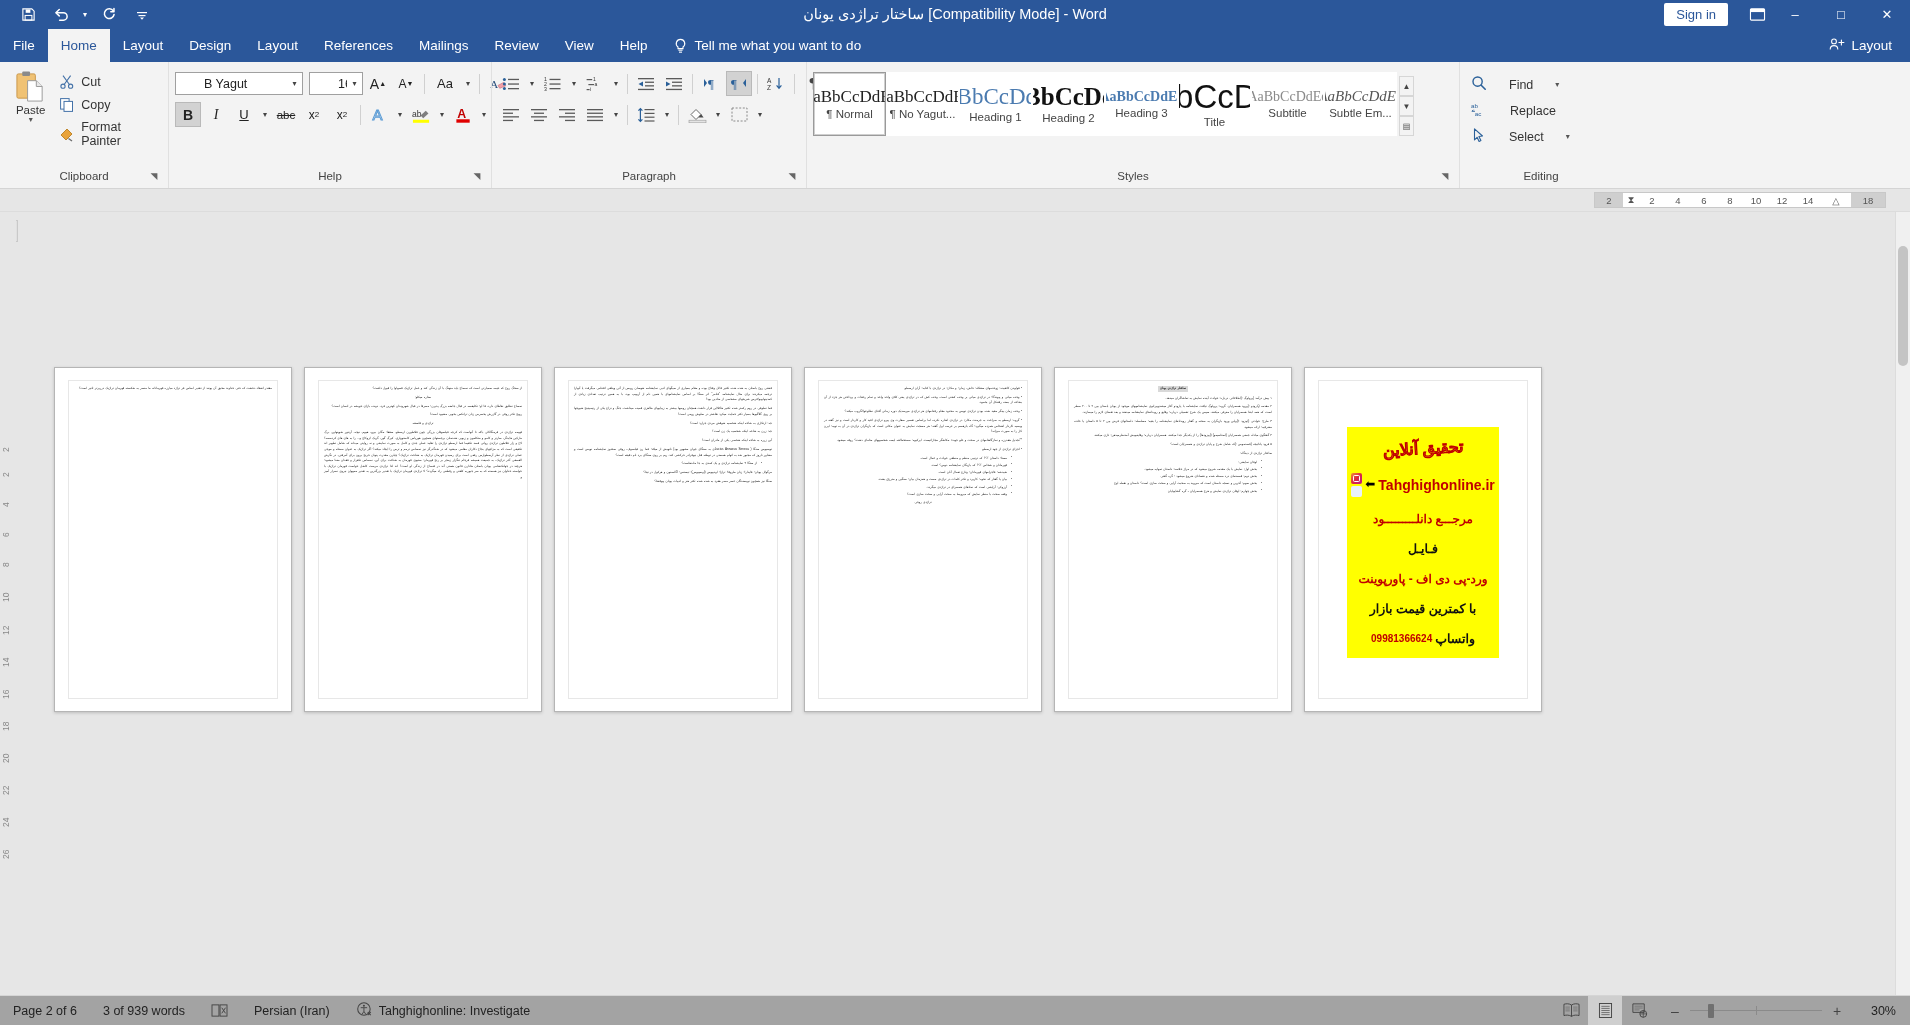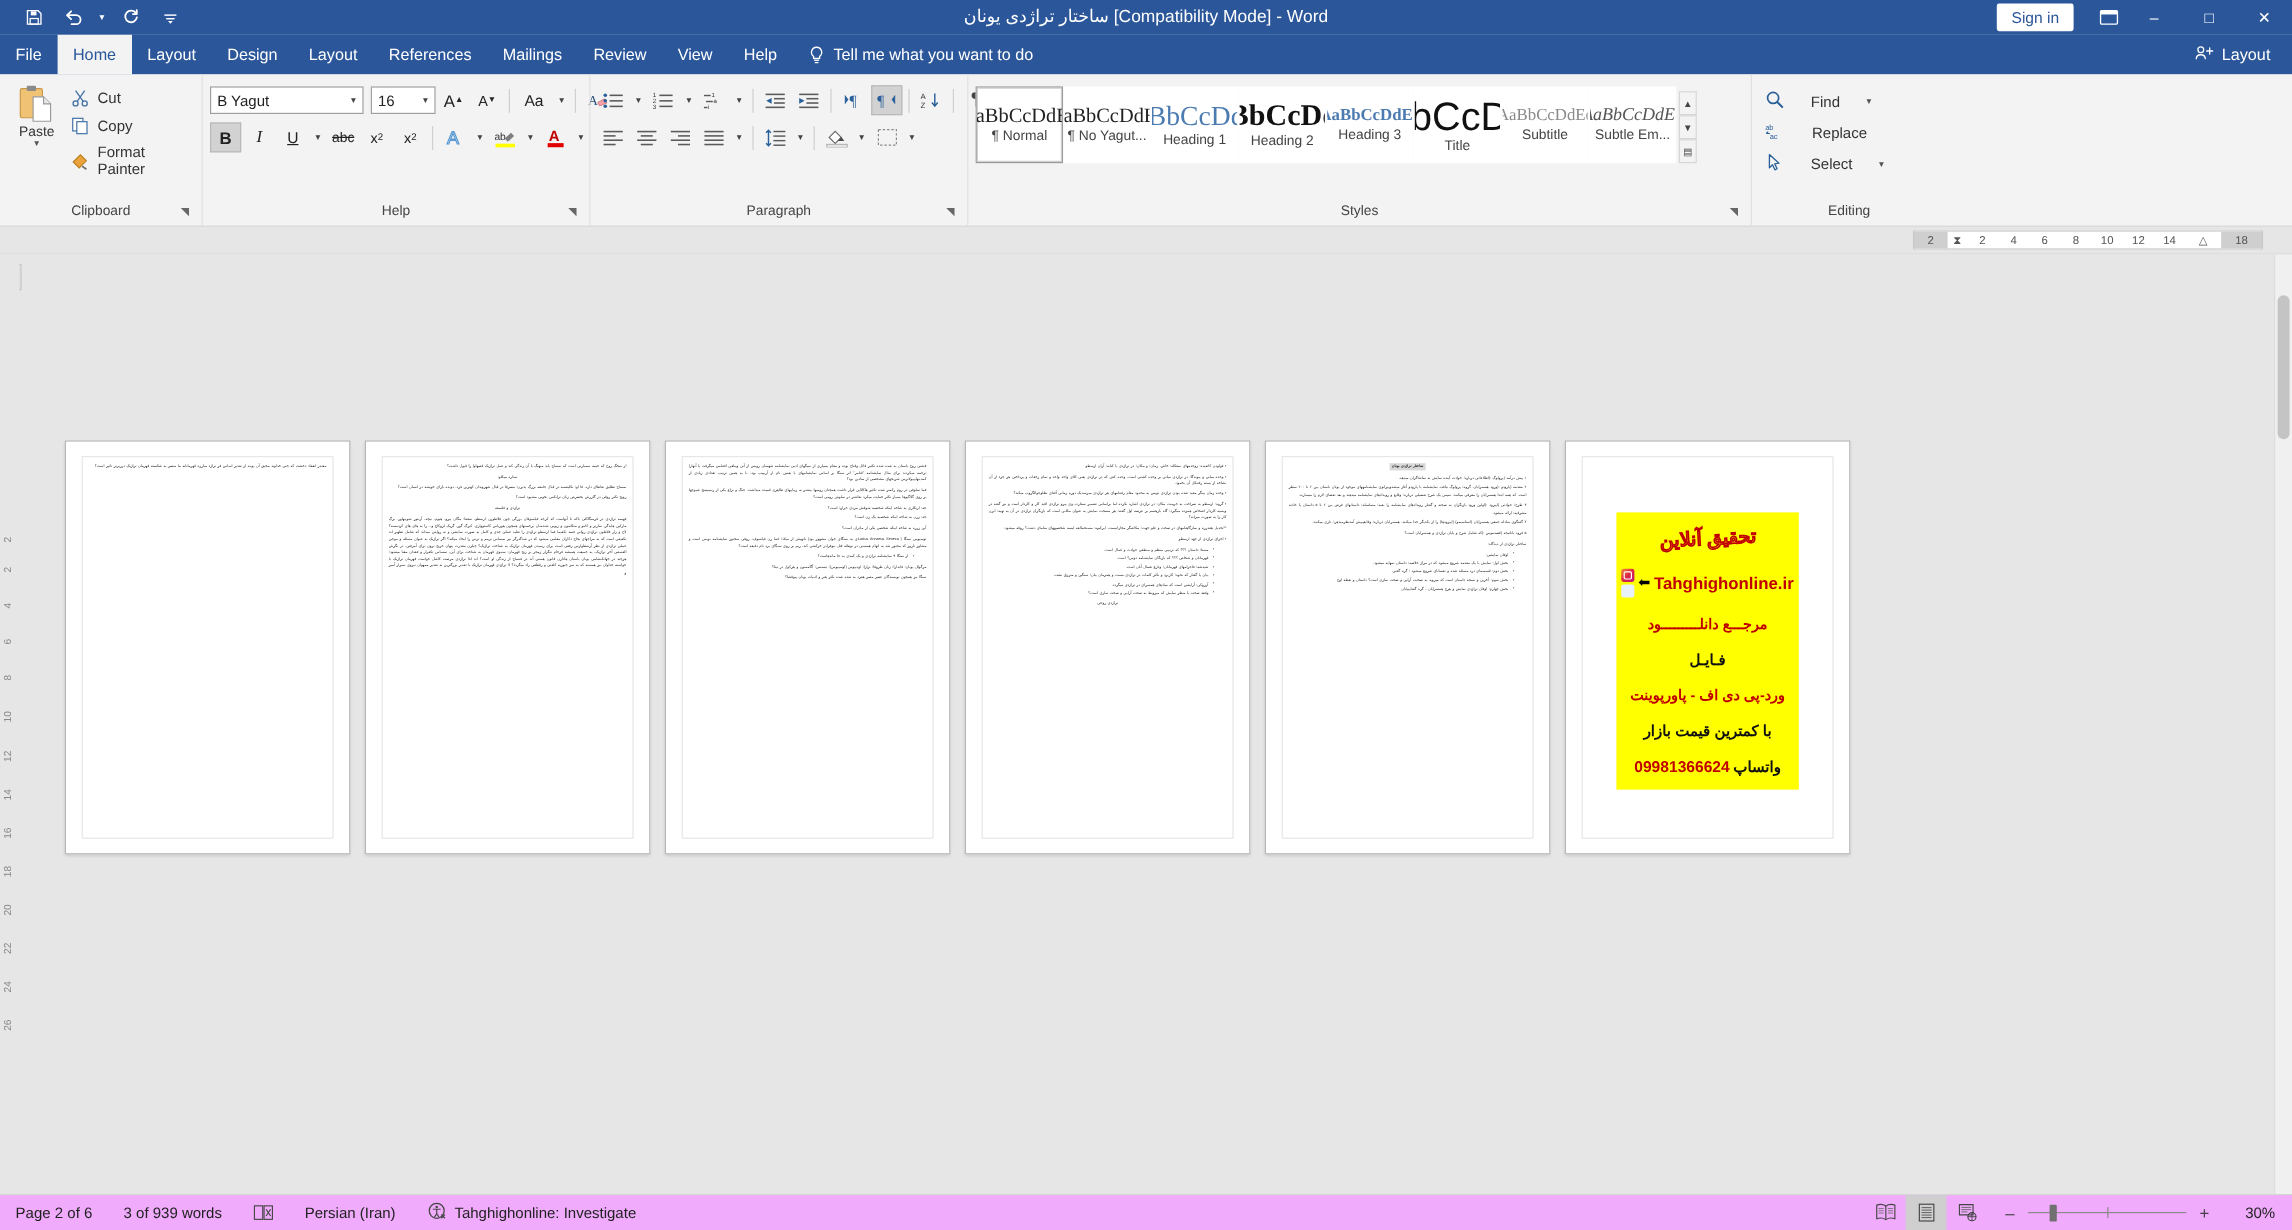--- a/index.html
+++ b/index.html
@@ -64,21 +64,21 @@
   .clip-item{display:flex;align-items:center;gap:6px;font-size:12.5px;color:#333;padding:2px 4px;cursor:default;}
   .clip-item svg{display:block;}
 
   
   .fontgrp-rows{display:flex;flex-direction:column;gap:6px;padding-top:3px;}
   .row{display:flex;align-items:center;gap:2px;}
   .combo{
     height:23px;border:1px solid #a0a0a0;background:#fff;display:flex;align-items:center;
     font-size:12.5px;color:#222;padding-left:5px;box-sizing:border-box;
   }
-  .combo .val{flex:1;white-space:nowrap;overflow:hidden;}
+  .combo .val{flex:1;white-space:nowrap;overflow:hidden;margin-left:23px;}
   .combo .arw{width:15px;text-align:center;font-size:8px;color:#444;}
   .fontname{width:128px;}
   .fontsize{width:54px;}
   .tbtn{
     width:26px;height:25px;display:flex;align-items:center;justify-content:center;color:#222;font-size:13px;cursor:default;
   }
   .tbtn.on{background:#d2d2d2;border:1px solid #b9b9b9;box-sizing:border-box;}
   .sep{width:1px;height:20px;background:#d0d0d0;margin:0 3px;}
   .mini-arw{font-size:8px;color:#444;width:12px;text-align:center;cursor:default;}
 
@@ -153,21 +153,21 @@
   .ad-urlrow{display:flex;align-items:center;gap:3px;}
   .ad-icons{display:flex;flex-direction:column;gap:2px;}
   .icochip{width:11px;height:11px;border-radius:2px;background:linear-gradient(135deg,#f09433,#dc2743,#bc1888);
            display:flex;align-items:center;justify-content:center;}
   .icochip .dot{width:5px;height:5px;border:1.2px solid #fff;border-radius:1.5px;}
   .icochip.web{background:#e9f1fb;}
   .arrowglyph{font-size:12px;color:#000;line-height:9px;}
 
   
   .statusbar{
-    height:29px;background:#f0abfc;display:flex;align-items:flex-end;font-size:12.5px;color:#222;
+    height:29px;background:#a3a3a3;display:flex;align-items:flex-end;font-size:12.5px;color:#222;
     border-top:1px solid #d5d5d5;flex:0 0 auto;
   }
   .sb-item{padding:0 13px;display:flex;align-items:center;gap:6px;height:100%;cursor:default;white-space:nowrap;}
   .sb-right{margin-left:auto;display:flex;align-items:center;height:100%;}
   .viewbtn{width:34px;height:29px;display:flex;align-items:center;justify-content:center;color:#444;cursor:default;}
   .viewbtn.on{background:#cfcfcf;}
   .zoomwrap{display:flex;align-items:center;gap:8px;padding:0 12px;}
   .zslider{position:relative;width:132px;height:14px;display:flex;align-items:center;}
   .ztrack{position:absolute;left:0;right:0;height:1px;background:#8a8a8a;}
   .zmid{position:absolute;left:50%;width:1px;height:9px;background:#8a8a8a;}
@@ -769,21 +769,21 @@
                   </span>
                 <span class="icochip web"></span>
               </span>
             </div>
             <div class="ad-red">مرجـــع دانلـــــــــود</div>
             <div class="ad-blk">فـایـل</div>
             <div class="ad-red">ورد-پی دی اف - پاورپوینت</div>
             <div class="ad-blk">با کمترین قیمت بازار</div>
             <div class="ad-urlrow">
               <span class="ad-blk">واتساپ</span>
-              <span class="ad-red" style="font-size:13px;">09981366624</span>
+              <span class="ad-red" style="font-size:10px;">09981366624</span>
             </div>
           </div>
         </div>
       </div>
 
     </div>
 
     <div class="vscrollbar">
       <div class="vthumb"></div>
     </div>

